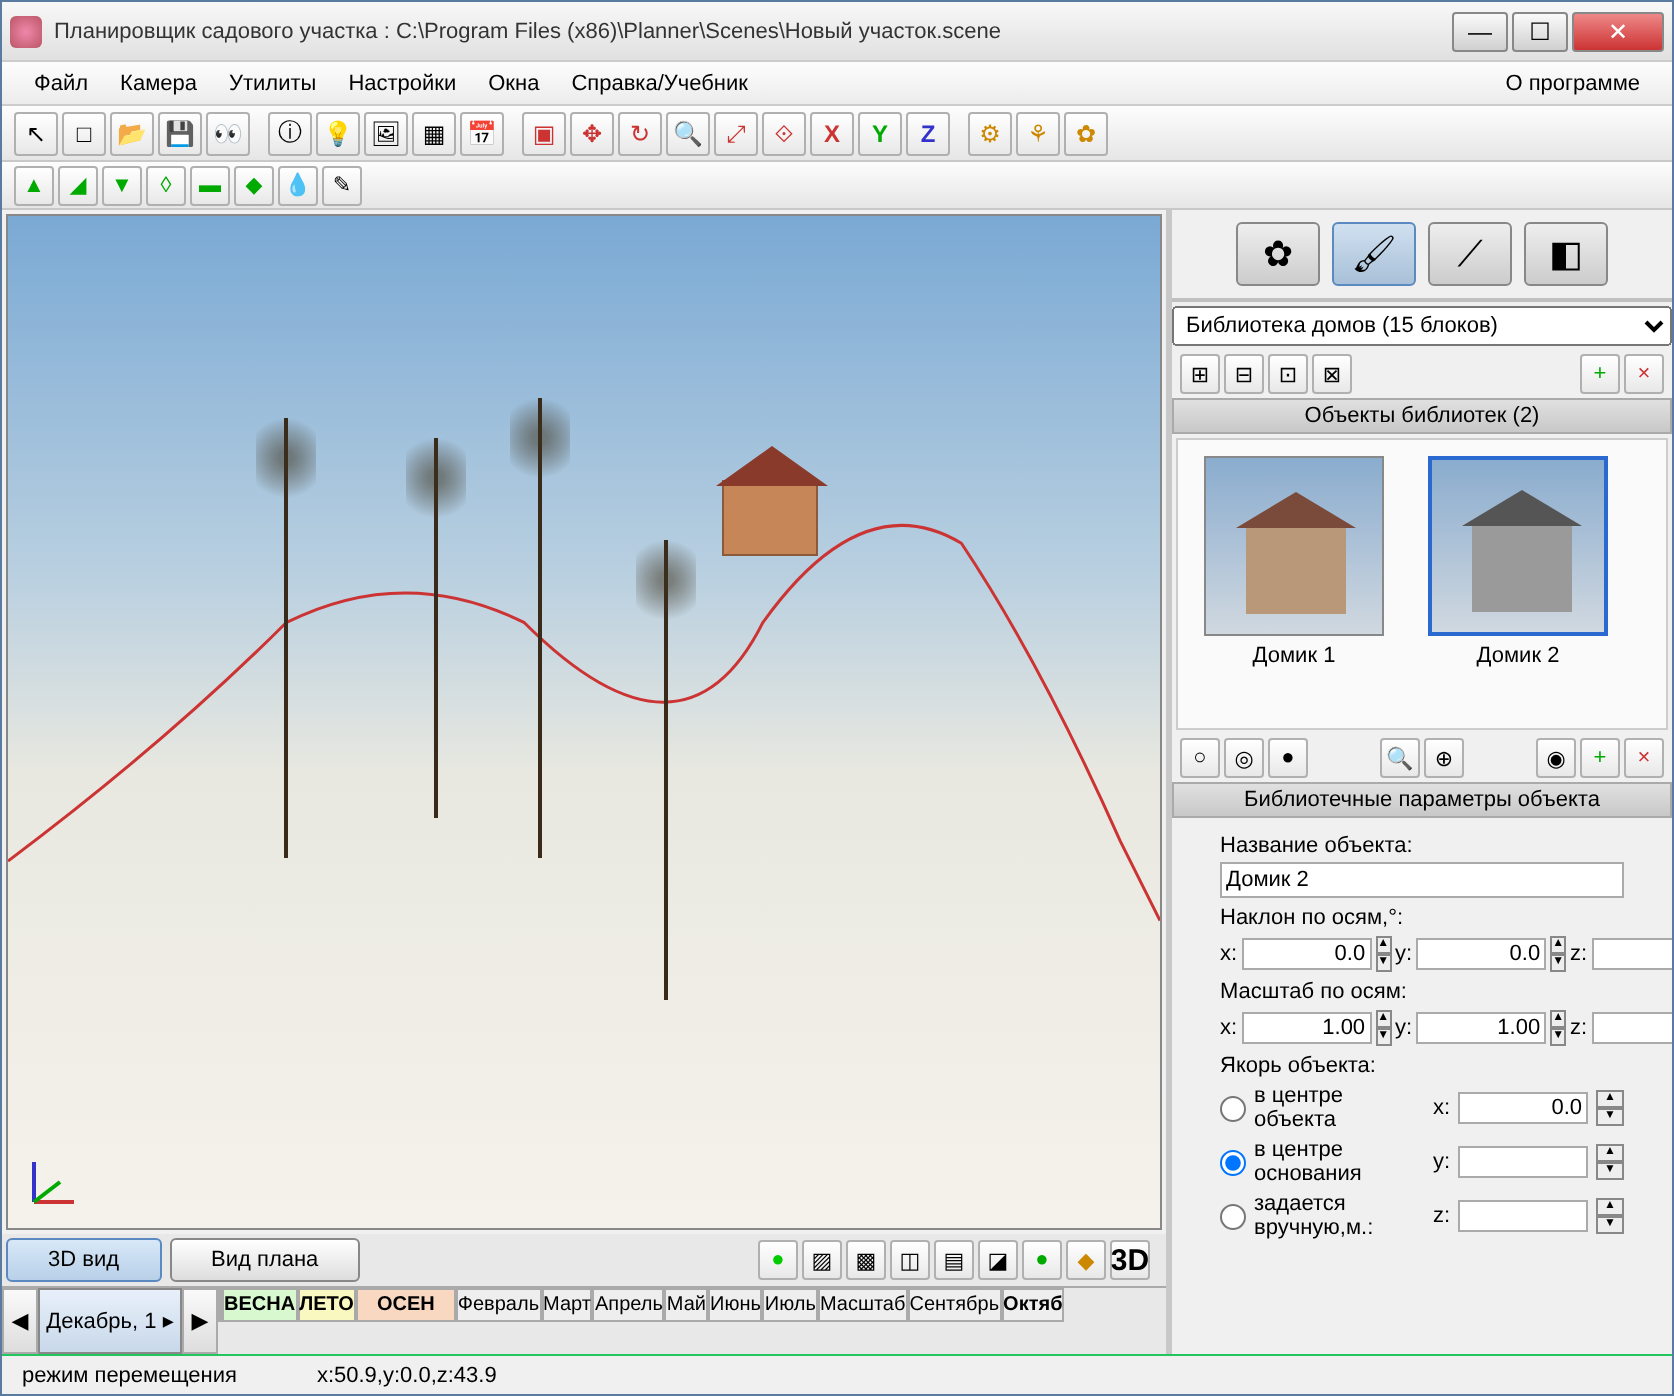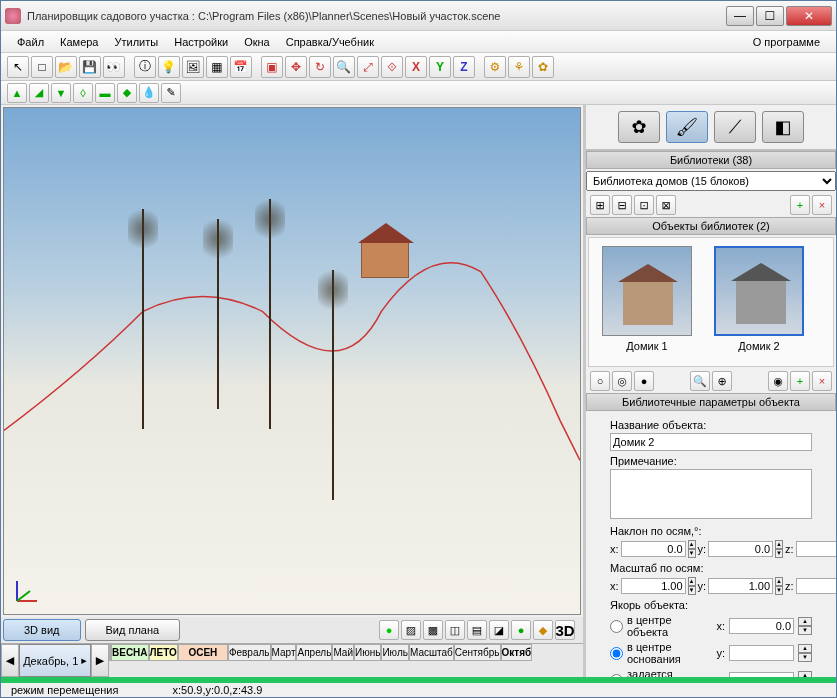--- a/index.html
+++ b/index.html
@@ -41,33 +41,33 @@
 .timeline { height:34px; display:flex; border-top:1px solid #aaa; background:#e8e8e8;}
 .tnav { width:18px; display:flex; align-items:center; justify-content:center; border:1px solid #aaa; background:linear-gradient(#fafafa,#ddd); cursor:pointer;}
 .tcurrent { width:72px; display:flex; align-items:center; justify-content:center; border:1px solid #888; background: linear-gradient(#e8f0fa,#c8d8ea); font-size:11px;}
 .tmonths { flex:1; display:flex; flex-direction:row; overflow:hidden;}
 .seasons { display:flex; height:17px;}
 .season { flex:1; text-align:center; border:1px solid #aaa; font-weight:bold; font-size:10px; line-height:15px;}
 .season.spring{background:#d8f8d0;} .season.summer{background:#f8f8c0;} .season.autumn{background:#f8d8c0; width:50px; flex:none;}
 .months { display:flex; height:17px;}
 .month { flex:1; text-align:center; border:1px solid #aaa; font-size:10px; line-height:15px; background:#eee;}
 
-.statusbar { height:20px; display:flex; align-items:center; border-top:6px solid #22c55e; background:#f0f0f0; padding:0 10px; gap:54px; font-size:11px;}
+.statusbar { height:20px; display:flex; align-items:center; border-top:1px solid #22c55e; background:#f0f0f0; padding:0 10px; gap:40px; font-size:11px;}
 
 .rightpanel { width:250px; background:#f0f0f0; display:flex; flex-direction:column; overflow:hidden;}
 .modebar { display:flex; gap:6px; padding:6px; border-bottom:2px solid #c0c0c0; justify-content:center;}
 .modebtn { width:42px; height:32px; border:1px solid #888; background:linear-gradient(#eee,#ccc); display:flex; align-items:center; justify-content:center; font-size:18px; cursor:pointer; border-radius:3px;}
 .modebtn.active { background: linear-gradient(#d0e0f0,#a8c0d8); border:1px solid #5a8ac0;}
 
 .phead { background:linear-gradient(#e0e0e0,#c8c8c8); text-align:center; padding:2px; border:1px solid #aaa; font-size:11px;}
 .libsel { width:100%; padding:2px; font-size:11px; margin:2px 0;}
 .librow { display:flex; gap:2px; padding:2px 4px;}
 .librow .spacer{flex:1;}
 
-.objgrid { height:130px; display:flex; gap:12px; padding:8px; background:#fafafa; border:1px solid #ccc; margin:2px; overflow:auto;}
+.objgrid { height:146px; display:flex; gap:12px; padding:8px; background:#fafafa; border:1px solid #ccc; margin:2px; overflow:auto;}
 .objitem { width:100px; text-align:center; cursor:pointer;}
 .thumb { width:90px; height:90px; background:linear-gradient(#8aacce,#d0d8e0); border:1px solid #888; margin:0 auto 4px; position:relative;}
 .thumb.sel { border:2px solid #2a6ad0;}
 .minihouse { position:absolute; left:20px; bottom:10px; width:50px; height:45px; background:#b89878;}
 .minihouse.g { background:#9a9a9a;}
 .miniroof { position:absolute; top:-16px; left:-5px; width:0; height:0; border-left:30px solid transparent; border-right:30px solid transparent; border-bottom:18px solid #7a4a3a;}
 
 .props { flex:1; overflow-y:auto; padding:4px 24px; font-size:11px; position:relative;}
 .props::-webkit-scrollbar{width:16px;}
 .prow { margin:4px 0;}
@@ -213,21 +213,20 @@
       </div>
     </div>
 
     <div class="rightpanel">
       <div class="modebar">
         <div class="modebtn">✿</div>
         <div class="modebtn active">🖌</div>
         <div class="modebtn">⟋</div>
         <div class="modebtn">◧</div>
       </div>
-      <div class="phead">Библиотеки (38)</div>
       <select class="libsel">
         <option>Библиотека домов (15 блоков)</option>
       </select>
       <div class="librow">
         <div class="tbtn sm">⊞</div>
         <div class="tbtn sm">⊟</div>
         <div class="tbtn sm">⊡</div>
         <div class="tbtn sm">⊠</div>
         <div class="spacer"></div>
         <div class="tbtn sm" style="color:#0a0;">+</div>
@@ -264,24 +263,20 @@
         <div class="tbtn sm" style="color:#0a0;">+</div>
         <div class="tbtn sm" style="color:#c33;">×</div>
       </div>
       <div class="phead">Библиотечные параметры объекта</div>
       <div class="props">
         <div class="prow">
           <span class="plabel">Название объекта:</span>
           <input class="pinput" value="Домик 2" style="">
         </div>
         <div class="prow">
-          <span class="plabel">Примечание:</span>
-          <textarea class="ptarea" style=""></textarea>
-        </div>
-        <div class="prow">
           <span class="plabel">Наклон по осям,°:</span>
           <div class="axisrow">
             <span class="al">x:</span>
               <input class="numbox" value="0.0" style="">
               <div class="spinner">
                 <div>▲</div>
                 <div>▼</div>
               </div>
             <span class="al">y:</span>
               <input class="numbox" value="0.0" style="">

